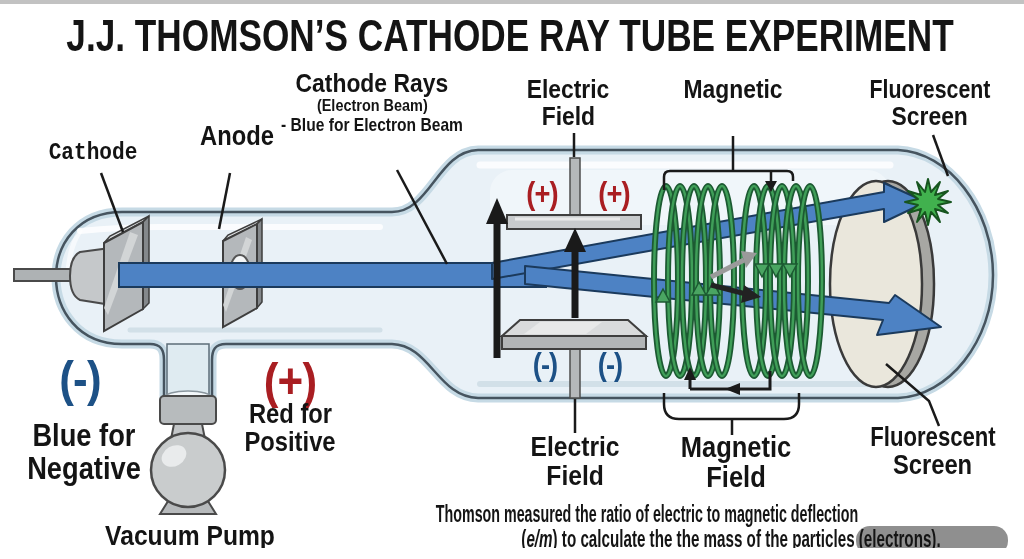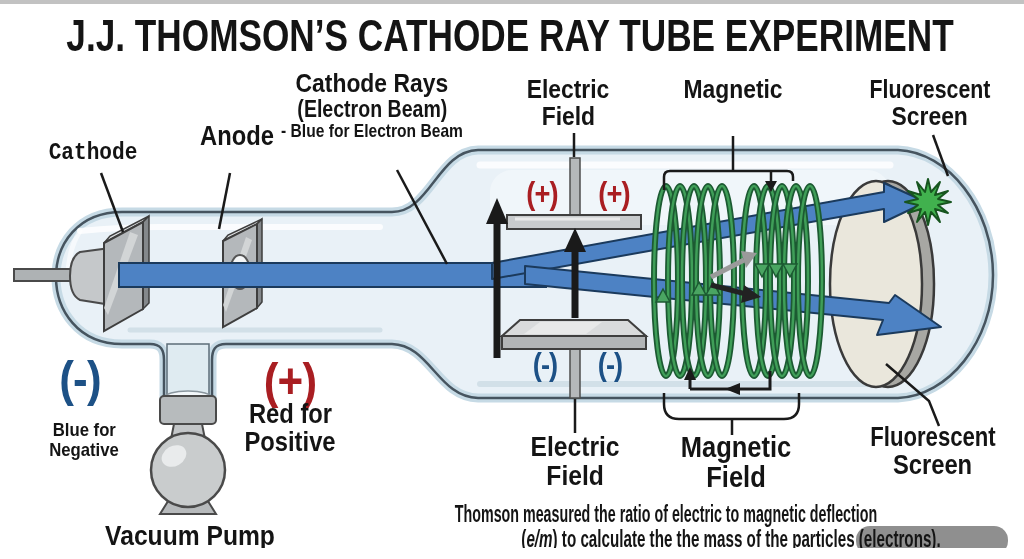--- a/index.html
+++ b/index.html
@@ -183,21 +183,21 @@
   <div class="lbl" style="left:93px;top:140px;font-size:24px;font-family:Liberation Mono, monospace;">
     <span class="cond">Cathode</span>
   </div>
 
   <div class="lbl" style="left:237px;top:122px;font-size:27px;">
     <span class="cond">Anode</span>
   </div>
 
   <div class="lbl" style="left:372px;top:70px;font-size:26px;">
     <div><span class="cond">Cathode Rays</span></div>
-    <div style="font-size:23px;"><span class="cond" style="--sx:0.85">(Electron Beam)</span></div>
+    <div style="font-size:17px;"><span class="cond" style="--sx:0.85">(Electron Beam)</span></div>
     <div style="font-size:19px;"><span class="cond" style="--sx:0.82">- Blue for Electron Beam</span></div>
   </div>
 
   <div class="lbl" style="left:568px;top:76px;font-size:26px;">
     <div><span class="cond">Electric</span></div>
     <div><span class="cond">Field</span></div>
   </div>
 
   <div class="lbl" style="left:733px;top:76px;font-size:26px;">
     <div><span class="cond">Magnetic</span></div>
@@ -218,21 +218,21 @@
   <div class="lbl blue sym" style="left:545px;top:349px;font-size:31px;">
     <span class="cond">(-)</span>
   </div>
   <div class="lbl blue sym" style="left:610px;top:349px;font-size:31px;">
     <span class="cond">(-)</span>
   </div>
 
   <div class="lbl blue sym" style="left:80px;top:353px;font-size:50px;">
     <span class="cond">(-)</span>
   </div>
-  <div class="lbl" style="left:84px;top:420px;font-size:19px;">
+  <div class="lbl" style="left:84px;top:420px;font-size:31px;">
     <div><span class="cond">Blue for</span></div>
     <div><span class="cond">Negative</span></div>
   </div>
 
   <div class="lbl red sym" style="left:290px;top:355px;font-size:50px;">
     <span class="cond">(+)</span>
   </div>
   <div class="lbl" style="left:290px;top:400px;font-size:27px;">
     <div><span class="cond">Red for</span></div>
     <div><span class="cond">Positive</span></div>
@@ -250,20 +250,20 @@
   <div class="lbl" style="left:736px;top:432px;font-size:29px;">
     <div><span class="cond">Magnetic</span></div>
     <div><span class="cond">Field</span></div>
   </div>
 
   <div class="lbl" style="left:933px;top:423px;font-size:27px;">
     <div><span class="cond" style="--sx:0.82">Fluorescent</span></div>
     <div><span class="cond">Screen</span></div>
   </div>
 
-  <div class="lbl" style="left:666px;top:502px;font-size:23px;">
+  <div class="lbl" style="left:647px;top:502px;font-size:23px;">
     <span class="cond" style="--sx:0.62">Thomson measured the ratio of electric to magnetic deflection</span>
   </div>
   <div class="lbl" style="left:731px;top:527px;font-size:23px;">
     <span class="cond" style="--sx:0.66"><span>(</span><i>e/m</i><span>) to calculate the the mass of the particles (electrons).</span></span>
   </div>
 
 </div>
 
 </body></html>

